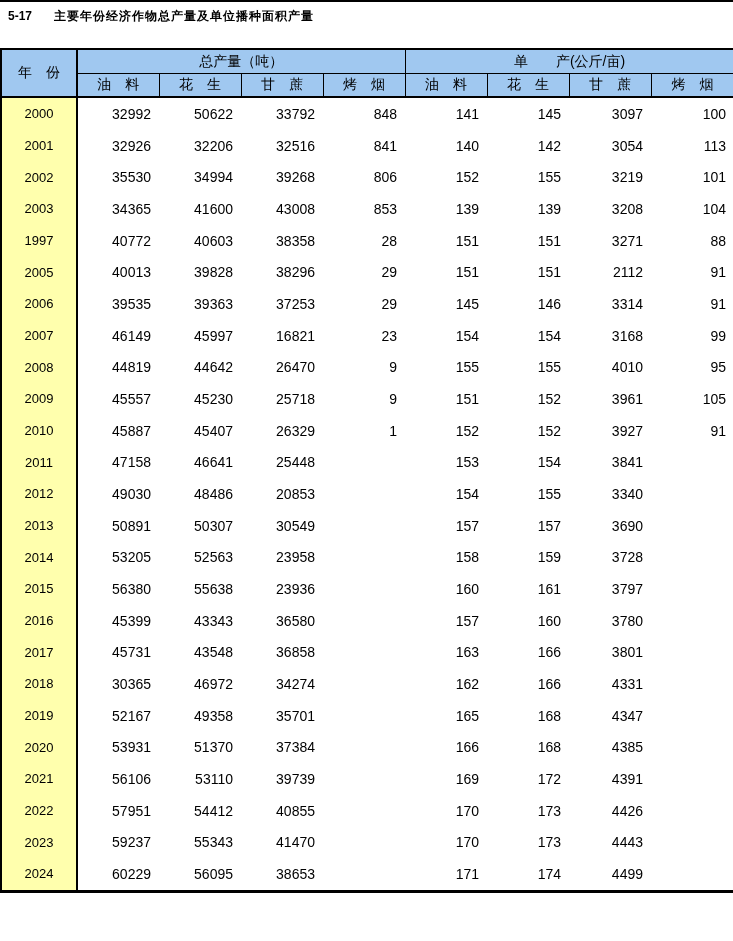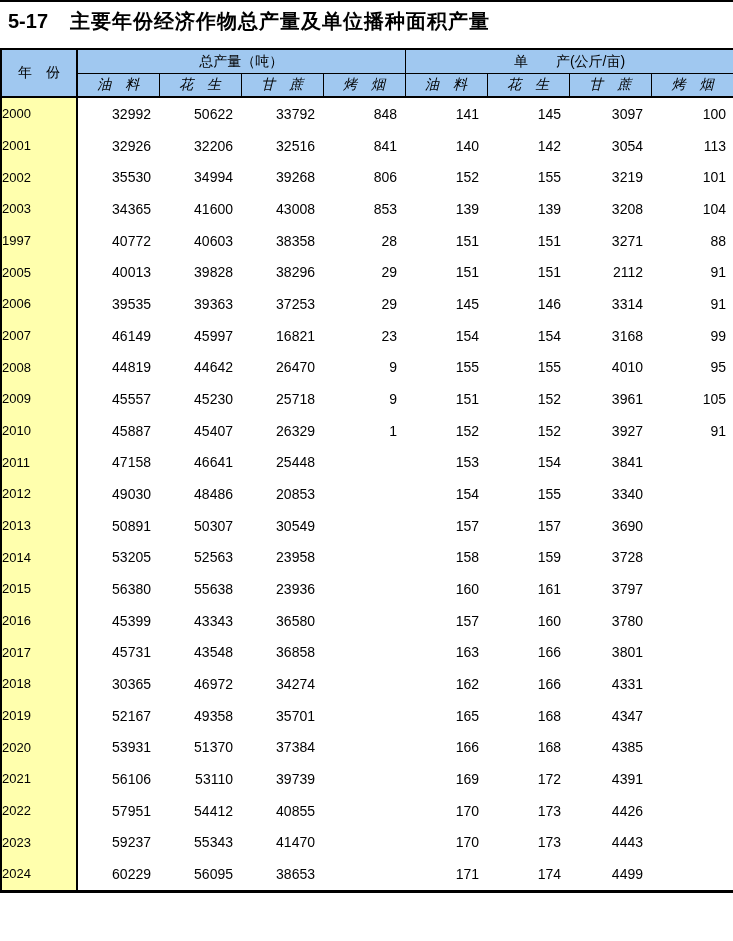--- a/index.html
+++ b/index.html
@@ -13,21 +13,21 @@
     font-family:"Liberation Sans","DejaVu Sans",sans-serif;
     color:#000;
   }
   .page{position:relative;width:733px;height:941px;background:#fff;}
   .top-bar{
     position:absolute;top:0;left:0;width:733px;height:2px;
     background:var(--border-black);
   }
   .title-row{
     position:absolute;top:8px;left:8px;right:0;
-    font-size:20px;font-weight:bold;letter-spacing:1px;
+    font-size:12px;font-weight:bold;letter-spacing:1px;
     white-space:nowrap;
   }
   .title-code{margin-right:22px;letter-spacing:0;}
   table.stat{
     position:absolute;top:48px;left:0;
     width:733px;
     border-collapse:collapse;table-layout:fixed;
     border-top:2px solid var(--border-black);
     border-left:2px solid var(--border-black);
     border-bottom:3px solid var(--border-black);
@@ -38,30 +38,30 @@
     font-size:14px;font-weight:normal;
     text-align:center;vertical-align:middle;
     padding:0;
   }
   thead tr.group-row th{height:23px;}
   thead tr.sub-row th{height:22px;}
   th.year-head{
     border-right:2px solid var(--border-black);
     border-bottom:2px solid var(--border-black);
   }
-  thead tr.sub-row th{border-bottom:2px solid var(--border-black);font-style:italic;}
+  thead tr.sub-row th{border-bottom:2px solid var(--border-black);}
   tbody td{
     height:31.68px;padding:0;border:none;
     font-size:14px;vertical-align:middle;
     background:#fff;
   }
   tbody td.year-cell{
     background:var(--year-yellow);
     border-right:2px solid var(--border-black);
-    text-align:left;font-size:13px;
+    text-align:center;font-size:13px;
   }
   tbody td.num-cell{
     text-align:right;padding-right:8px;
   }
 </style>
 </head>
 <body>
 
 <div class="page">
 

